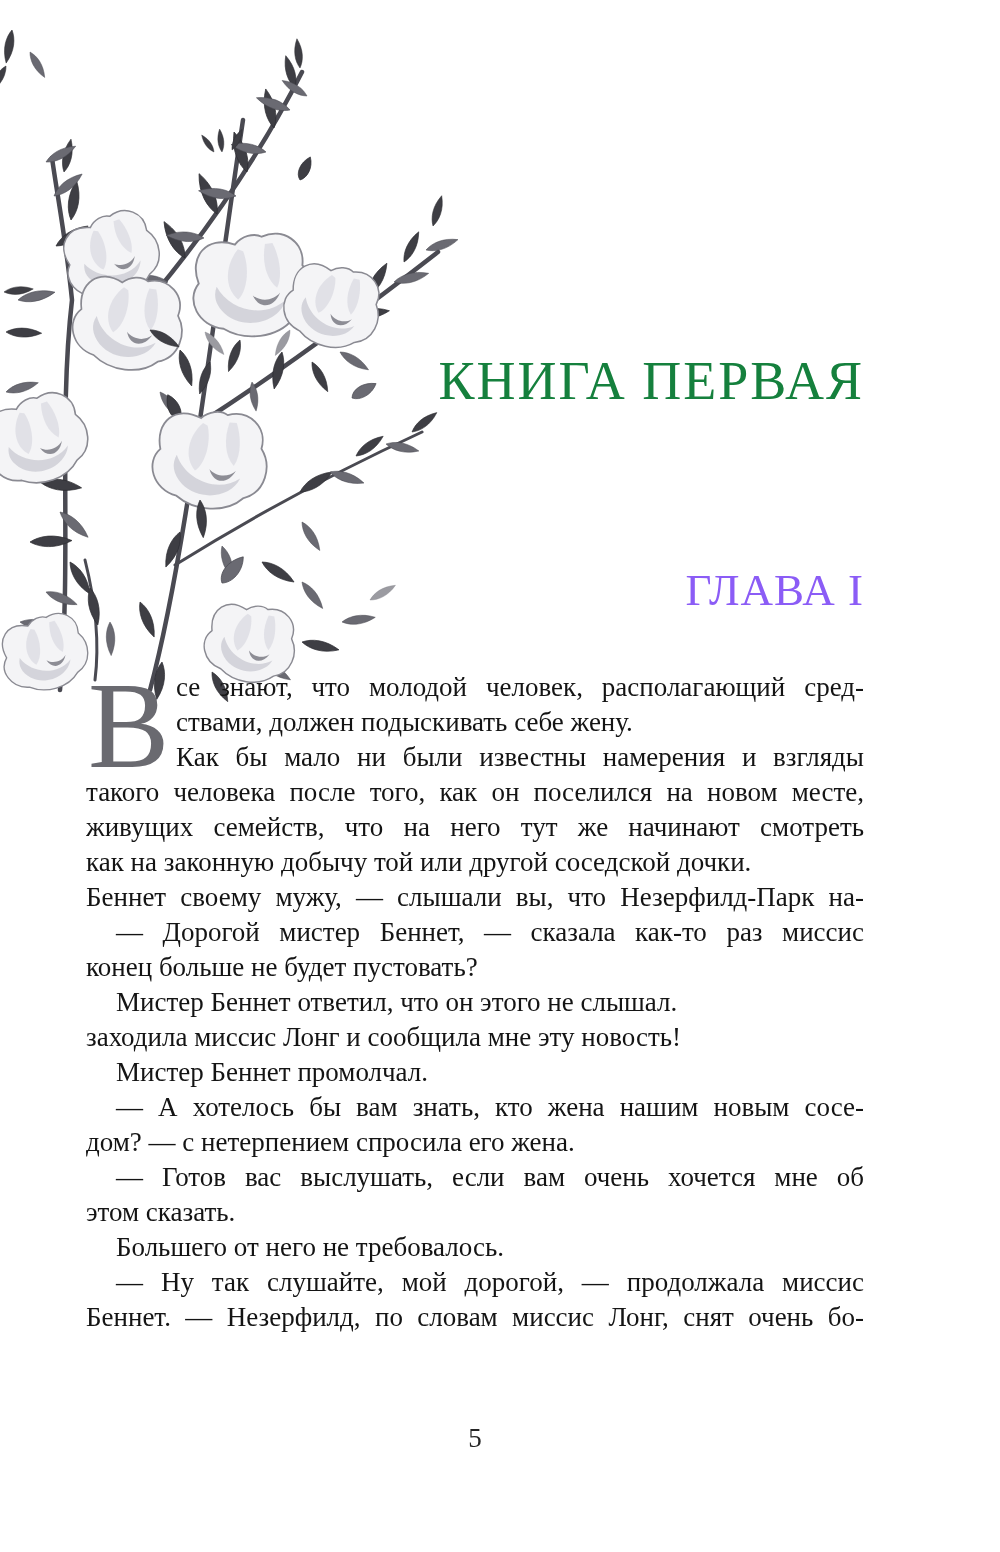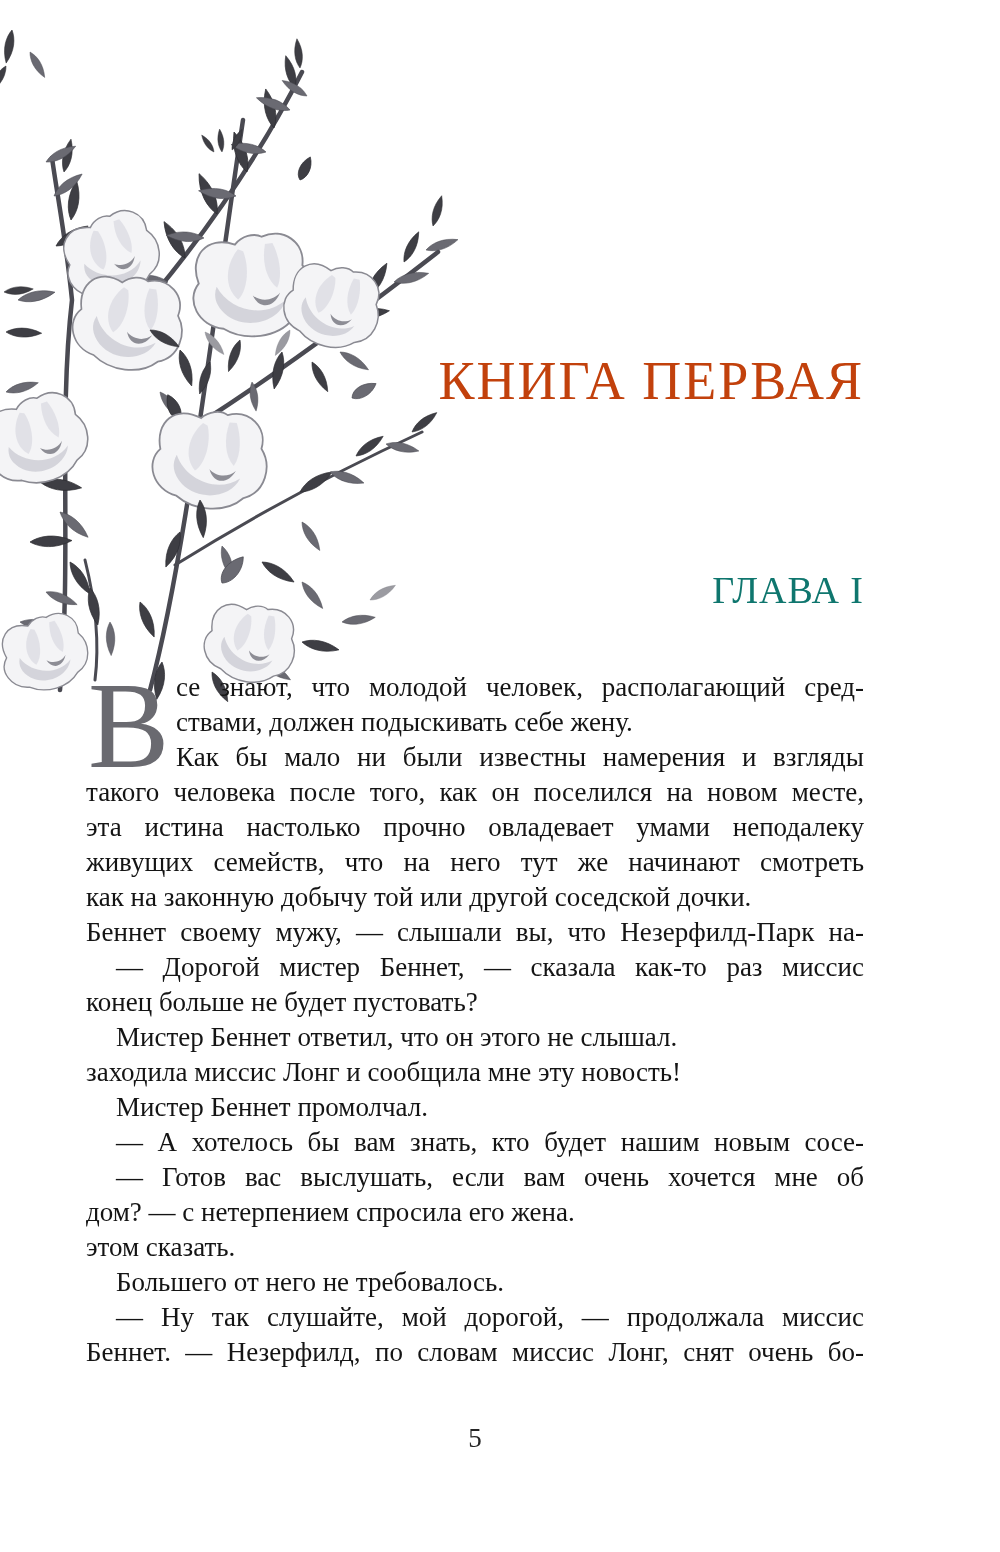--- a/index.html
+++ b/index.html
@@ -13,26 +13,26 @@
   .floral .d{fill:#3e3e44;stroke:#2b2b30;stroke-width:.7;}
   .floral .m{fill:#6a6a72;stroke:#4a4a52;stroke-width:.6;}
   .floral .l{fill:#9b9ba1;stroke:#7c7c84;stroke-width:.5;}
   .floral .pt{fill:#f4f4f6;stroke:#8a8a92;stroke-width:1.5;}
   .floral .sh{fill:#c9c9d1;opacity:.75;}
   .floral .fd{fill:#dfdfe5;opacity:.9;}
   .floral .ct{fill:#8d8d95;}
   .book-title{
     position:absolute;left:86px;top:353px;width:778px;
     text-align:right;font-size:54px;line-height:56px;letter-spacing:2px;
-    color:#c2410c;white-space:nowrap;
+    color:#15803d;white-space:nowrap;
   }
   .chapter-title{
     position:absolute;left:86px;top:566px;width:778px;
-    text-align:right;font-size:38px;line-height:48px;letter-spacing:1px;
-    color:#0f766e;white-space:nowrap;
+    text-align:right;font-size:45px;line-height:48px;letter-spacing:1px;
+    color:#8b5cf6;white-space:nowrap;
   }
   .body-text{
     position:absolute;left:86px;top:670px;width:778px;
     font-size:27px;line-height:35px;color:#141414;
   }
   .body-text .line{
     text-align:justify;text-align-last:auto;height:35px;overflow:hidden;
   }
   .body-text .line.jl{text-align-last:justify;}
   .body-text .line.indent{text-indent:30px;}
@@ -172,32 +172,31 @@
   <div class="book-title">КНИГА ПЕРВАЯ</div>
 
   <div class="chapter-title">ГЛАВА I</div>
 
   <div class="body-text" id="body-text">
       <span class="dropcap">В</span>
       <div class="line jl">се знают, что молодой человек, располагающий сред-</div>
       <div class="line">ствами, должен подыскивать себе жену.</div>
       <div class="line jl">Как бы мало ни были известны намерения и взгляды</div>
       <div class="line jl">такого человека после того, как он поселился на новом месте,</div>
-      <div class="line jl">эта истина настолько прочно овладевает умами неподалеку</div>
       <div class="line jl">живущих семейств, что на него тут же начинают смотреть</div>
       <div class="line">как на законную добычу той или другой соседской дочки.</div>
       <div class="line jl">Беннет своему мужу, — слышали вы, что Незерфилд-Парк на-</div>
       <div class="line jl indent">— Дорогой мистер Беннет, — сказала как-то раз миссис</div>
       <div class="line">конец больше не будет пустовать?</div>
       <div class="line indent">Мистер Беннет ответил, что он этого не слышал.</div>
       <div class="line">заходила миссис Лонг и сообщила мне эту новость!</div>
       <div class="line indent">Мистер Беннет промолчал.</div>
-      <div class="line jl indent">— А хотелось бы вам знать, кто будет нашим новым сосе-</div>
+      <div class="line jl indent">— А хотелось бы вам знать, кто жена нашим новым сосе-</div>
+      <div class="line">дом? — с нетерпением спросила его жена.</div>
       <div class="line jl indent">— Готов вас выслушать, если вам очень хочется мне об</div>
-      <div class="line">дом? — с нетерпением спросила его жена.</div>
       <div class="line">этом сказать.</div>
       <div class="line indent">Большего от него не требовалось.</div>
       <div class="line jl indent">— Ну так слушайте, мой дорогой, — продолжала миссис</div>
       <div class="line jl">Беннет. — Незерфилд, по словам миссис Лонг, снят очень бо-</div>
     </div>
 
   <div class="page-number">5</div>
 
 </div>
 

